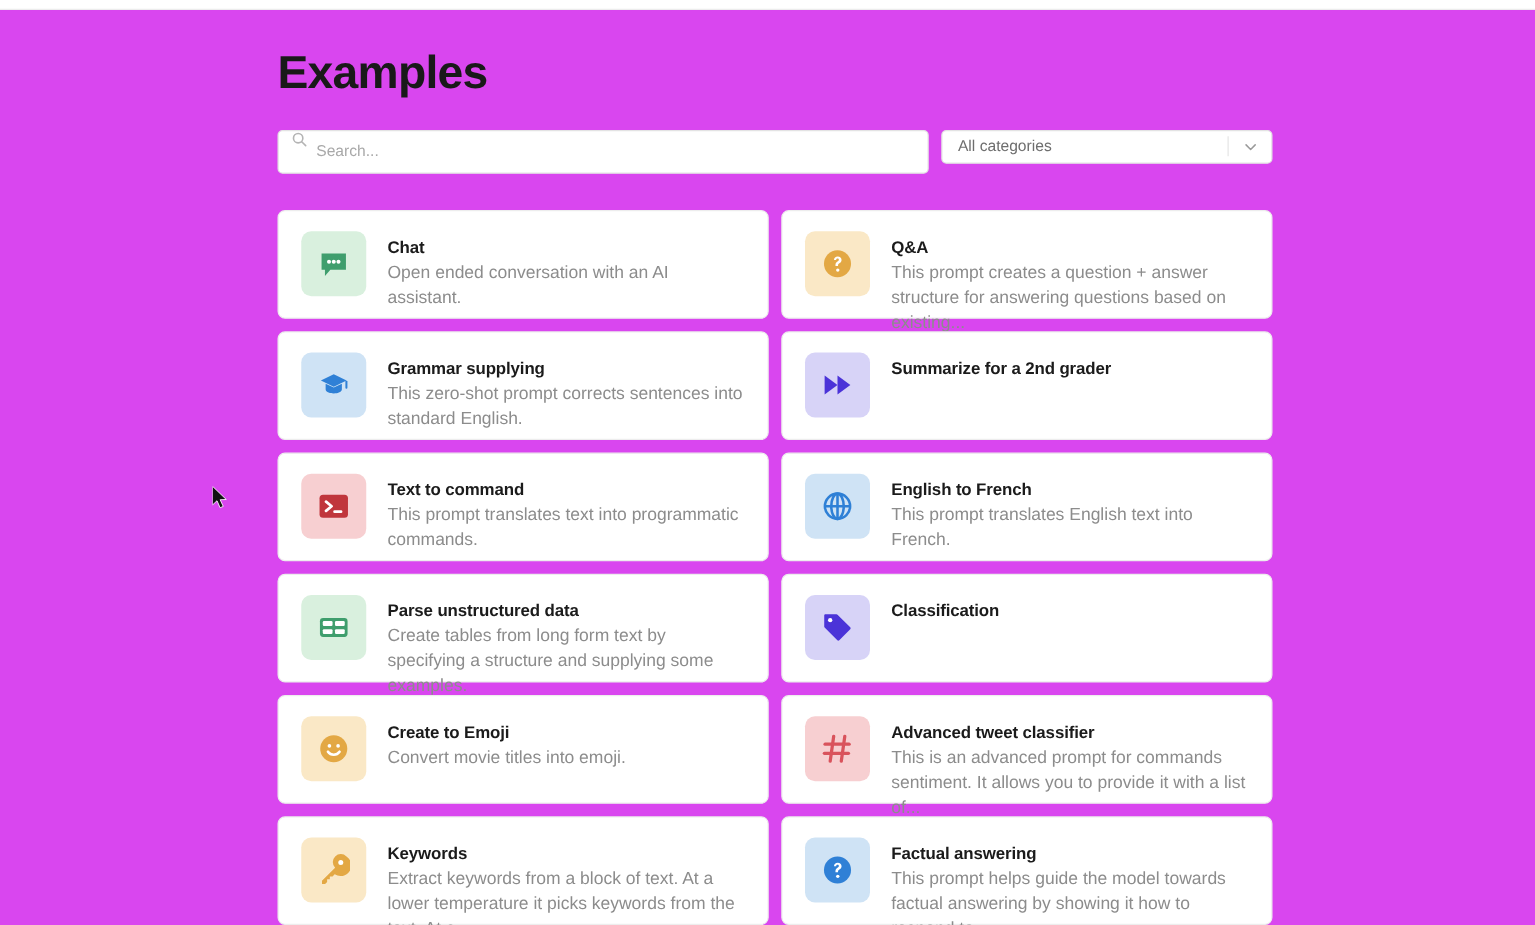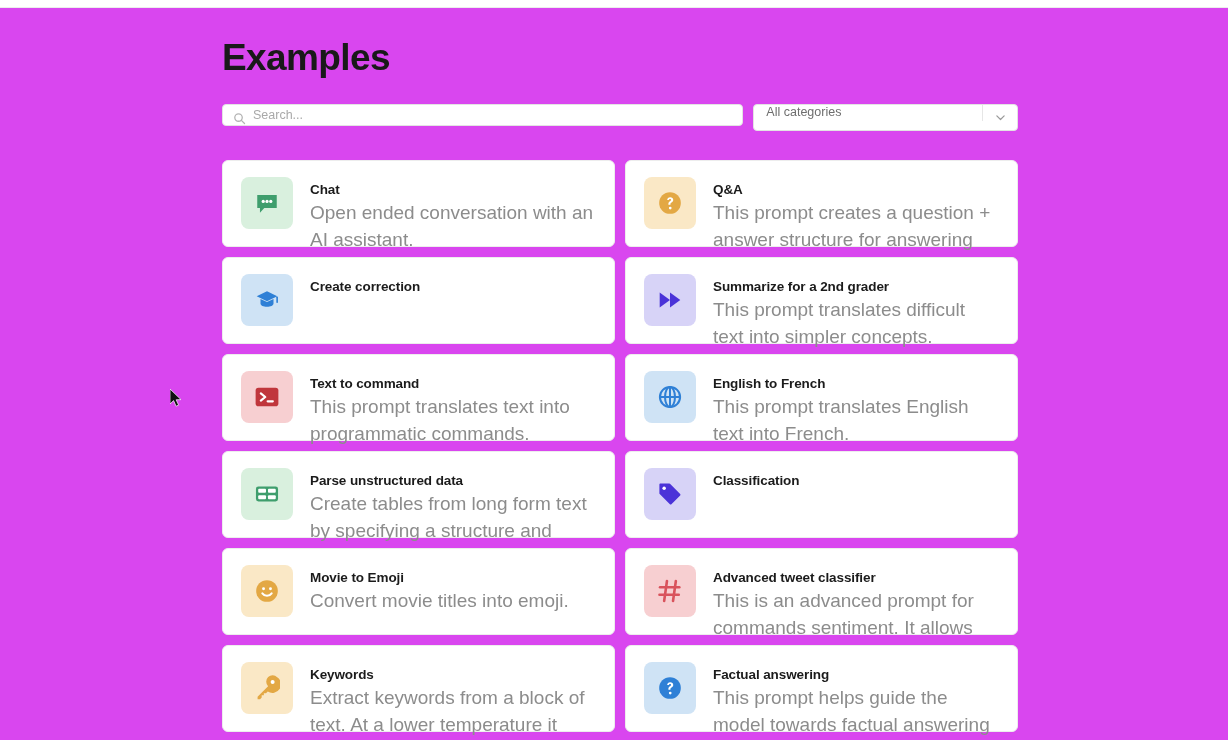--- a/index.html
+++ b/index.html
@@ -49,26 +49,26 @@
   
   #filter-row {
     display: flex;
     gap: 10px;
     margin-bottom: 29px;
   }
 
   .search-wrap {
     position: relative;
     width: 524px;
-    height: 22px;
+    height: 35px;
     border: 1px solid #e3e3e3;
     border-radius: 4px;
     background: #fff;
     display: flex;
-    align-items: flex-end;
+    align-items: flex-start;
   }
   .search-wrap .sicon {
     margin-left: 10px;
     display: flex;
     align-items: center;
     color: #b4b4b4;
   }
   .search-input {
     flex: 1;
     border: none;
@@ -83,20 +83,21 @@
   .search-input::placeholder { color: #a9a9a9; }
 
   .select-wrap {
     position: relative;
     width: 266px;
     height: 27px;
     border: 1px solid #e3e3e3;
     border-radius: 4px;
     background: #fff;
     display: flex;
+    align-items: center;
   }
   .select-value {
     flex: 1;
     font-size: 12.5px;
     color: #6e6e6e;
     padding-left: 12px;
     white-space: nowrap;
     overflow: hidden;
   }
   .select-sep {
@@ -147,21 +148,21 @@
   .card-title {
     font-size: 13.5px;
     font-weight: 700;
     color: #1b1b1b;
     line-height: 1.35;
     margin-bottom: 1px;
     letter-spacing: -0.1px;
   }
 
   .card-desc {
-    font-size: 19px;
+    font-size: 14px;
     color: #8c8c8c;
     line-height: 1.42;
     max-width: 292px;
   }
 
   
   #cursor {
     position: absolute;
     left: 170px;
     top: 381px;
@@ -234,33 +235,33 @@
         </div>
         <div class="card">
           <div class="card-icon" style="background:#cfe3f5">
             <svg width="26" height="26" viewBox="0 0 24 24">
         <path d="M12 4L2.5 8.6 12 13.2l9.5-4.6z" fill="#2f80d6"></path>
         <path d="M6 11v4.2c0 1.8 2.7 3.1 6 3.1s6-1.3 6-3.1V11l-6 2.9z" fill="#2f80d6"></path>
         <rect x="20.6" y="8.8" width="1.5" height="6" rx="0.7" fill="#2f80d6"></rect>
       </svg>
           </div>
      <div class="card-text">
-       <div class="card-title">Create correction</div>
+       <div class="card-title">Grammar supplying</div>
+       <div class="card-desc">This zero-shot prompt corrects sentences into standard English.</div>
      </div>
         </div>
         <div class="card">
           <div class="card-icon" style="background:#d7d3f7">
             <svg width="26" height="26" viewBox="0 0 24 24">
         <polygon points="2.5,5 12,12 2.5,19" fill="#4b33d8"></polygon>
         <polygon points="12,5 21.5,12 12,19" fill="#4b33d8"></polygon>
       </svg>
           </div>
      <div class="card-text">
        <div class="card-title">Summarize for a 2nd grader</div>
-       <div class="card-desc">This prompt translates difficult text into simpler concepts.</div>
      </div>
         </div>
         <div class="card">
           <div class="card-icon" style="background:#f7cfd1">
             <svg width="26" height="26" viewBox="0 0 24 24">
         <rect x="1.5" y="3.5" width="21" height="17" rx="2.6" fill="#c0363c"></rect>
         <polyline points="6.3,8.6 10.4,12 6.3,15.4" fill="none" stroke="#fff" stroke-width="2" stroke-linecap="round" stroke-linejoin="round"></polyline>
         <line x1="12.6" y1="16" x2="17.4" y2="16" stroke="#fff" stroke-width="2" stroke-linecap="round"></line>
       </svg>
           </div>
@@ -312,21 +313,21 @@
         <div class="card">
           <div class="card-icon" style="background:#fae8c6">
             <svg width="26" height="26" viewBox="0 0 24 24">
         <circle cx="12" cy="12" r="10" fill="#e3a844"></circle>
         <circle cx="8.8" cy="9.9" r="1.35" fill="#fff"></circle>
         <circle cx="15.2" cy="9.9" r="1.35" fill="#fff"></circle>
         <path d="M7.7 14.2a5.3 5.3 0 0 0 8.6 0" fill="none" stroke="#fff" stroke-width="1.9" stroke-linecap="round"></path>
       </svg>
           </div>
      <div class="card-text">
-       <div class="card-title">Movie to Emoji</div>
+       <div class="card-title">Create to Emoji</div>
        <div class="card-desc">Convert movie titles into emoji.</div>
      </div>
         </div>
         <div class="card">
           <div class="card-icon" style="background:#f7cfd1">
             <svg width="26" height="26" viewBox="0 0 24 24" stroke="#d9535c" stroke-width="2.4" stroke-linecap="round">
         <line x1="9.2" y1="2.8" x2="6.6" y2="21.2"></line>
         <line x1="17.4" y1="2.8" x2="14.8" y2="21.2"></line>
         <line x1="2.8" y1="8.6" x2="20.6" y2="8.6"></line>
         <line x1="2.3" y1="15.4" x2="20.1" y2="15.4"></line>

